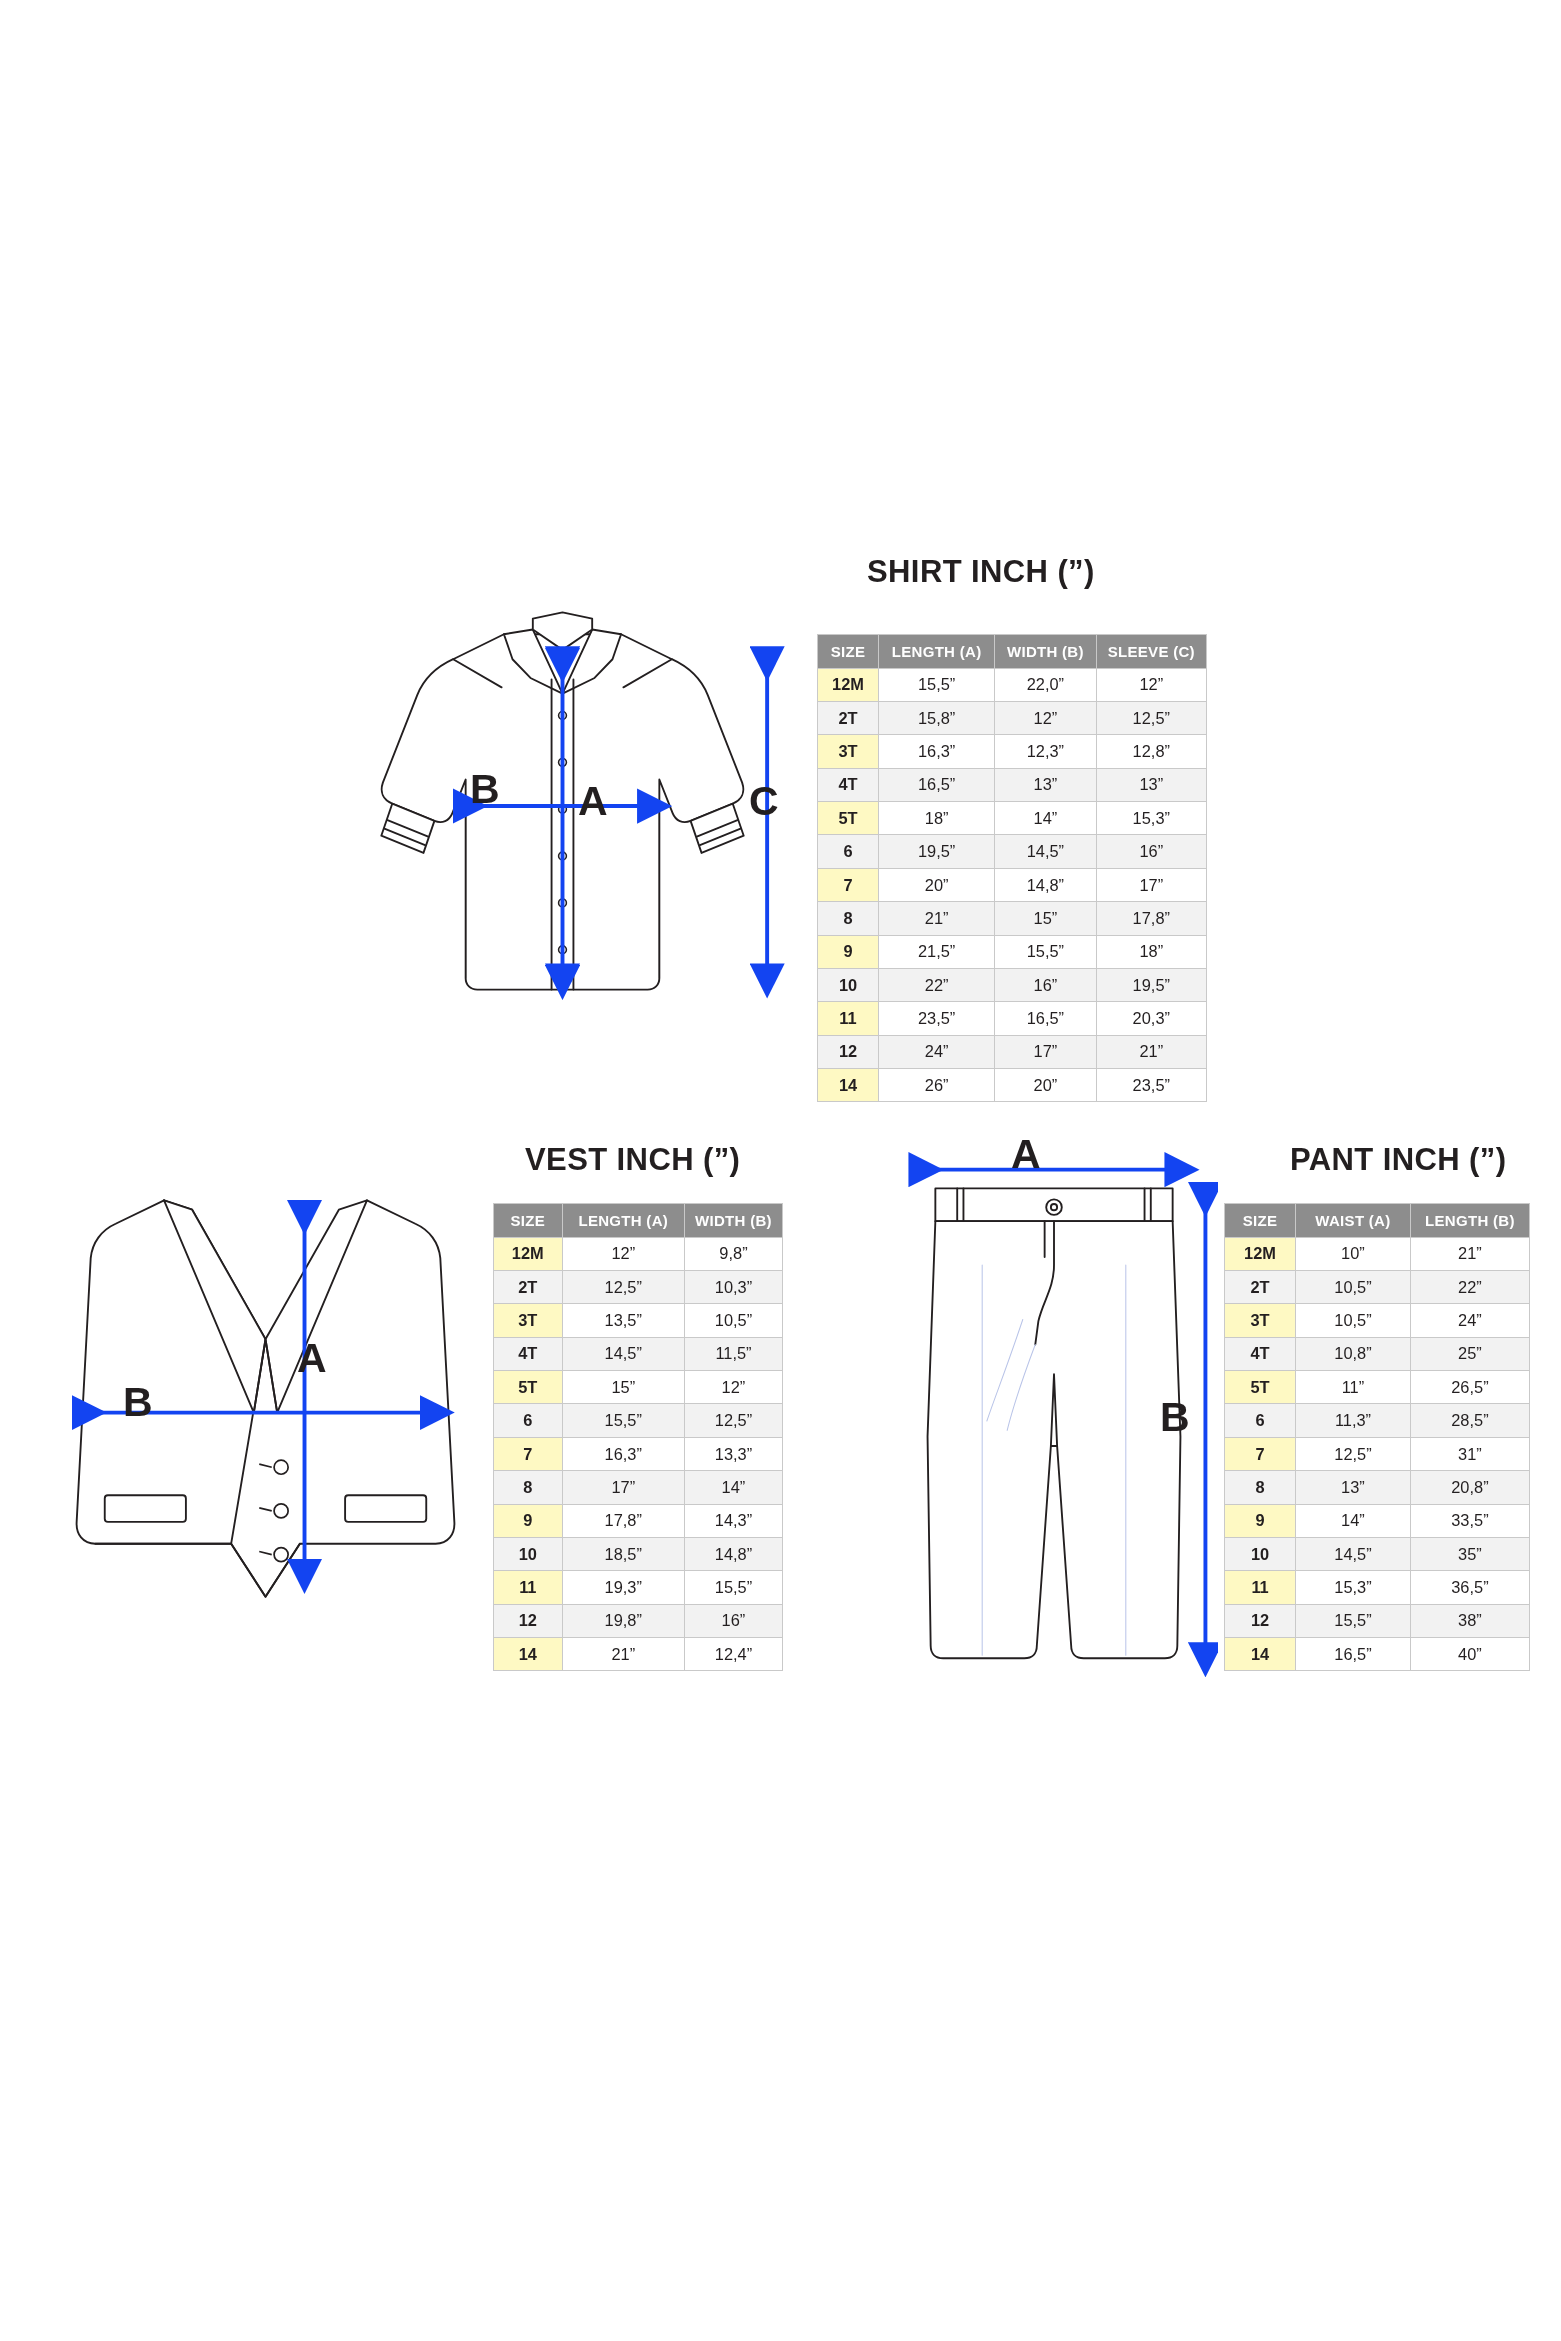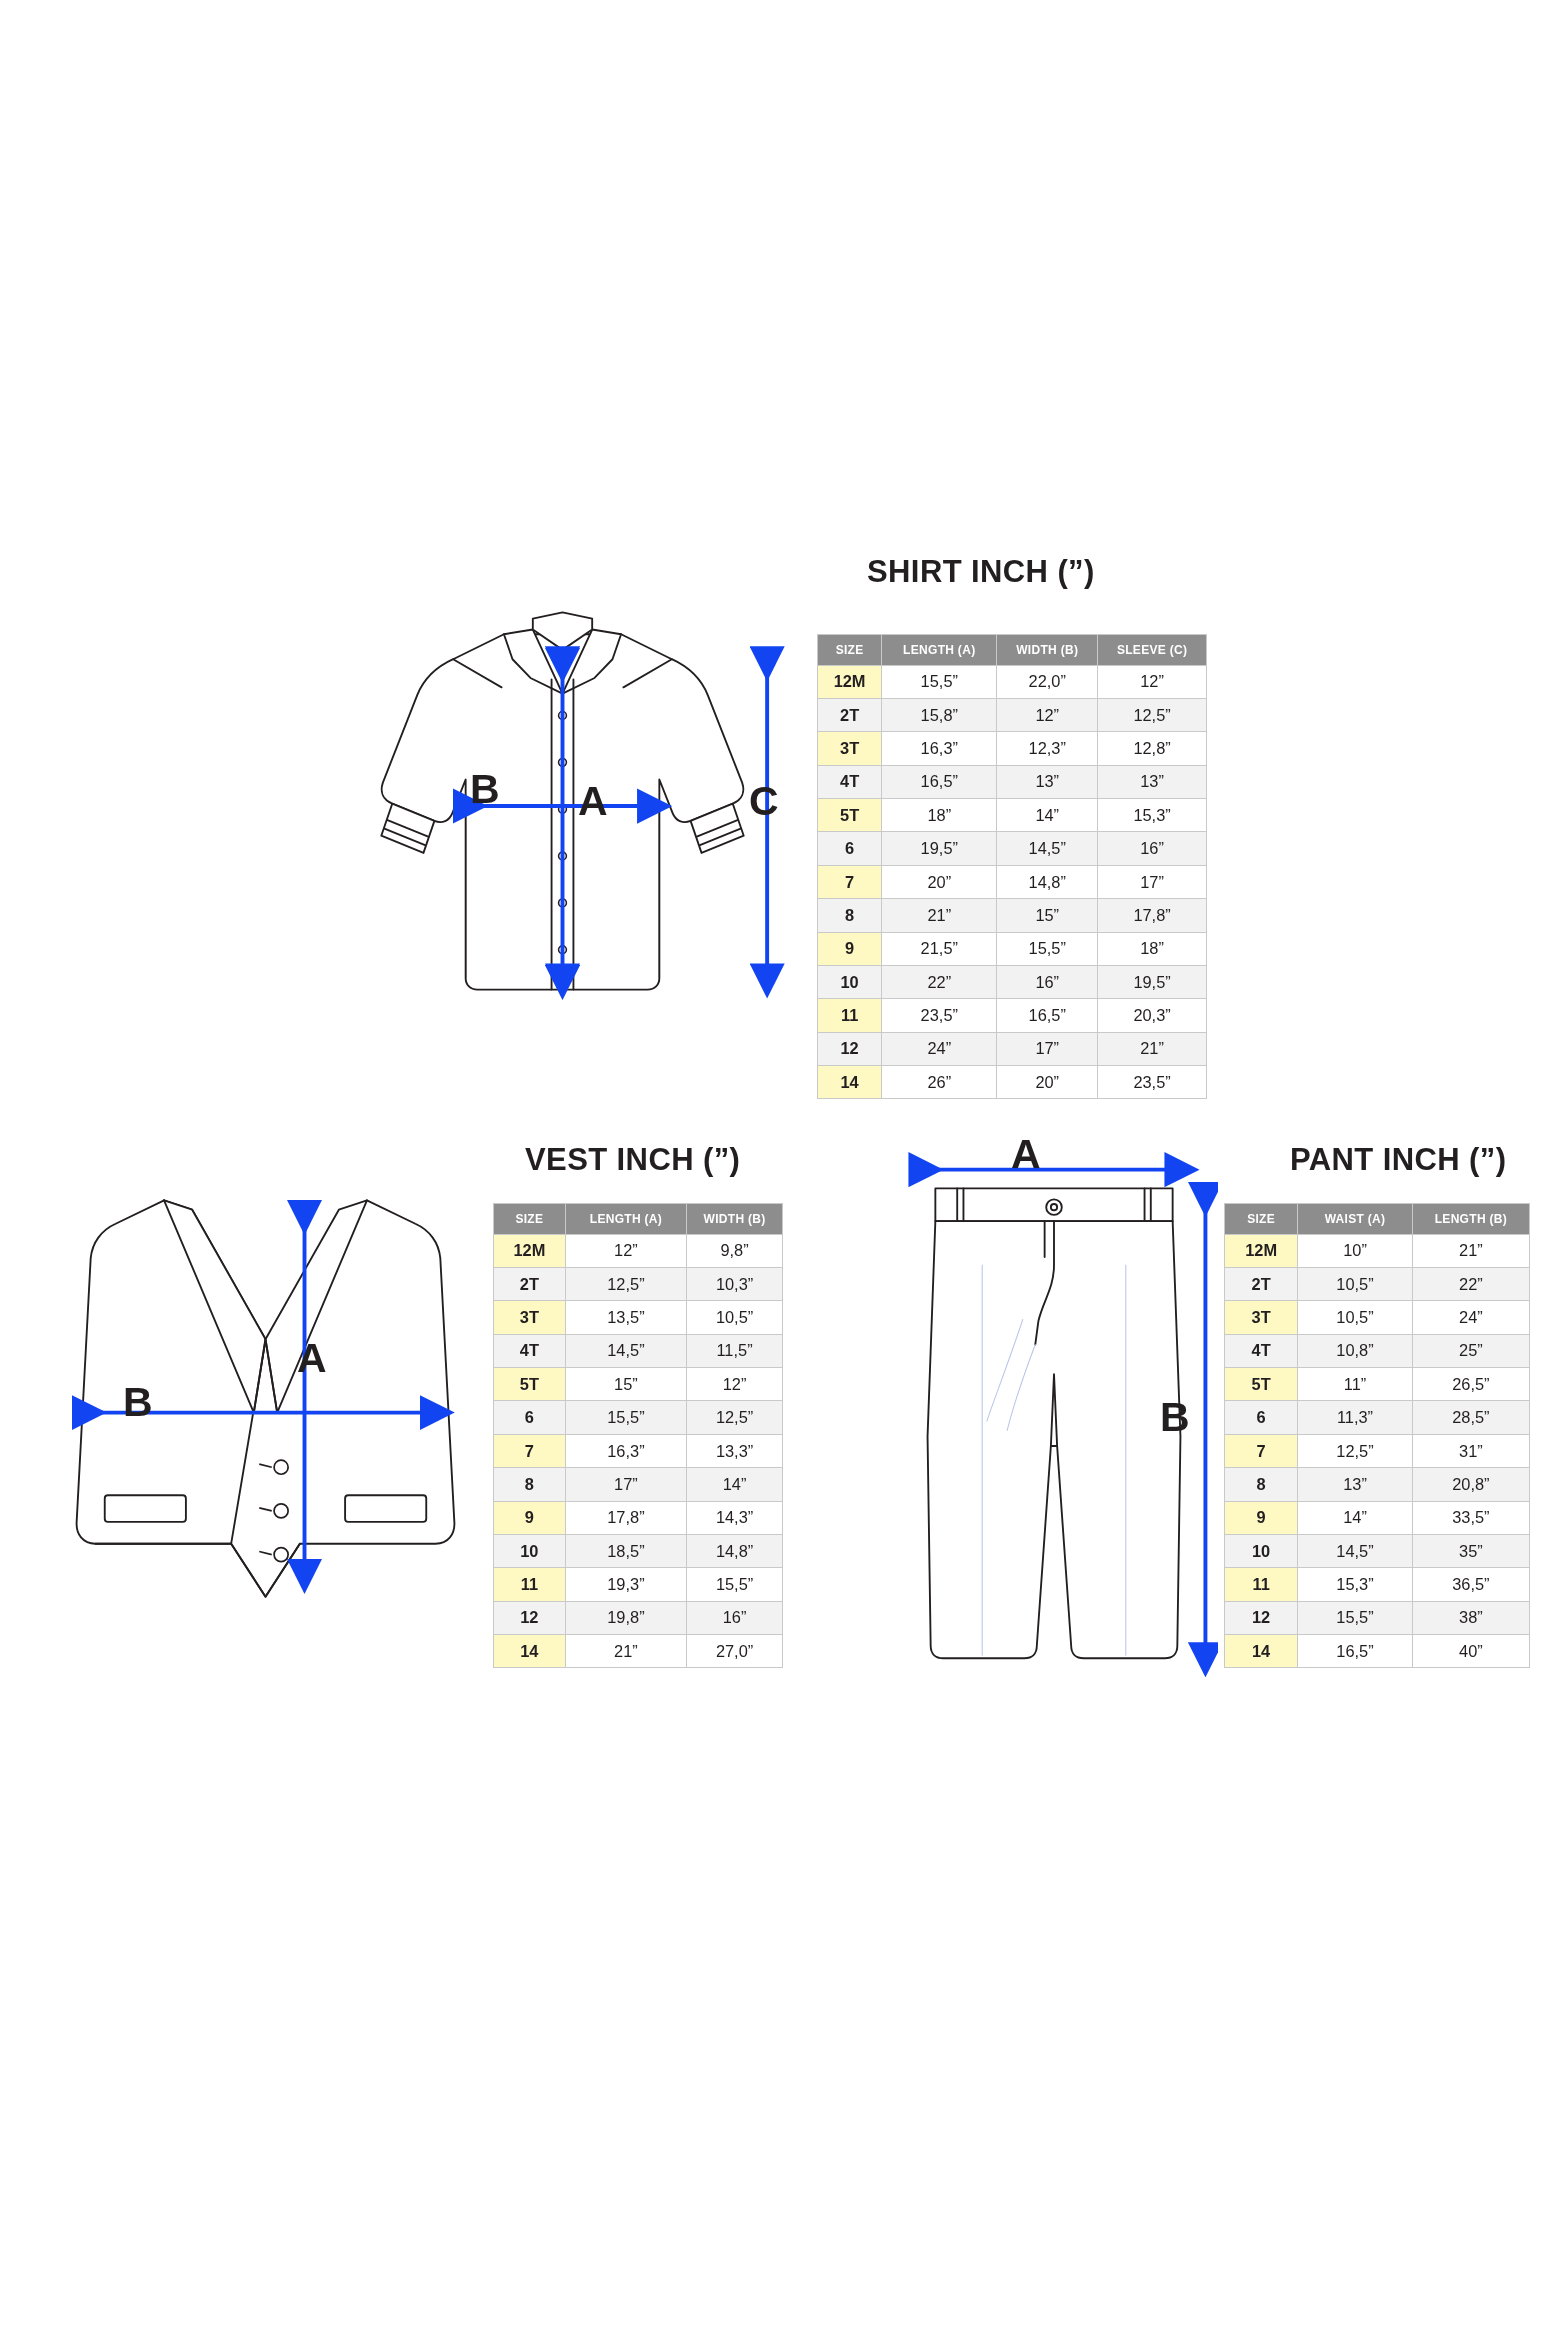--- a/index.html
+++ b/index.html
@@ -42,21 +42,21 @@
     border: 0.8px solid #c9c9c9;
     text-align: center;
     font-size: 16.4px;
     color: #231f20;
     white-space: nowrap;
   }
   .size-table thead th {
     background: #8d8d8d;
     color: #ffffff;
     font-weight: bold;
-    font-size: 12px;
+    font-size: 15px;
     letter-spacing: 0.3px;
     padding: 7.8px 4.7px;
   }
   .size-table tbody td {
     padding: 6.2px 4.7px;
     height: 20px;
   }
   .size-table tbody td.size-col {
     font-weight: bold;
     background: #fef9c3;
@@ -371,21 +371,21 @@
           <td>15,5”</td>
         </tr>
       <tr>
           <td class="size-col">12</td>
           <td>19,8”</td>
           <td>16”</td>
         </tr>
       <tr>
           <td class="size-col">14</td>
           <td>21”</td>
-          <td>27,0”</td>
+          <td>12,4”</td>
         </tr>
     </tbody>
   </table>
 
   <div class="sec-title" style="left:1290px; top:1142px;">PANT INCH (”)</div>
 
   <svg class="illus" style="left:890px; top:1140px;" width="328" height="562" viewBox="0 0 420 720">
     <defs>
       <marker id="ah3" markerWidth="9" markerHeight="9" refX="4.5" refY="4.5" orient="auto">
         <path d="M0,0 L9,4.5 L0,9 Z" fill="#1344f1"></path>

